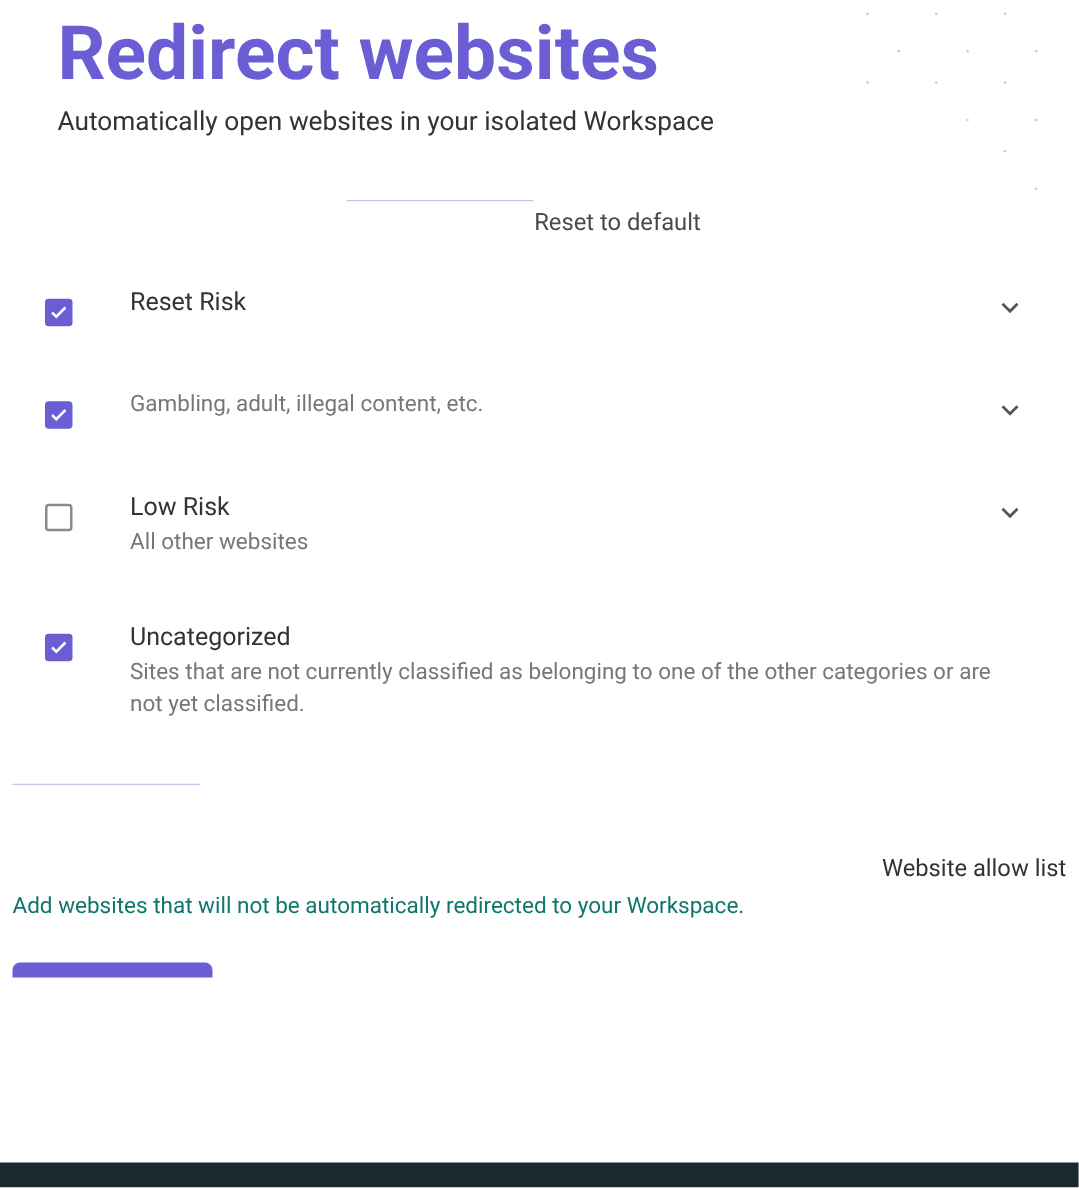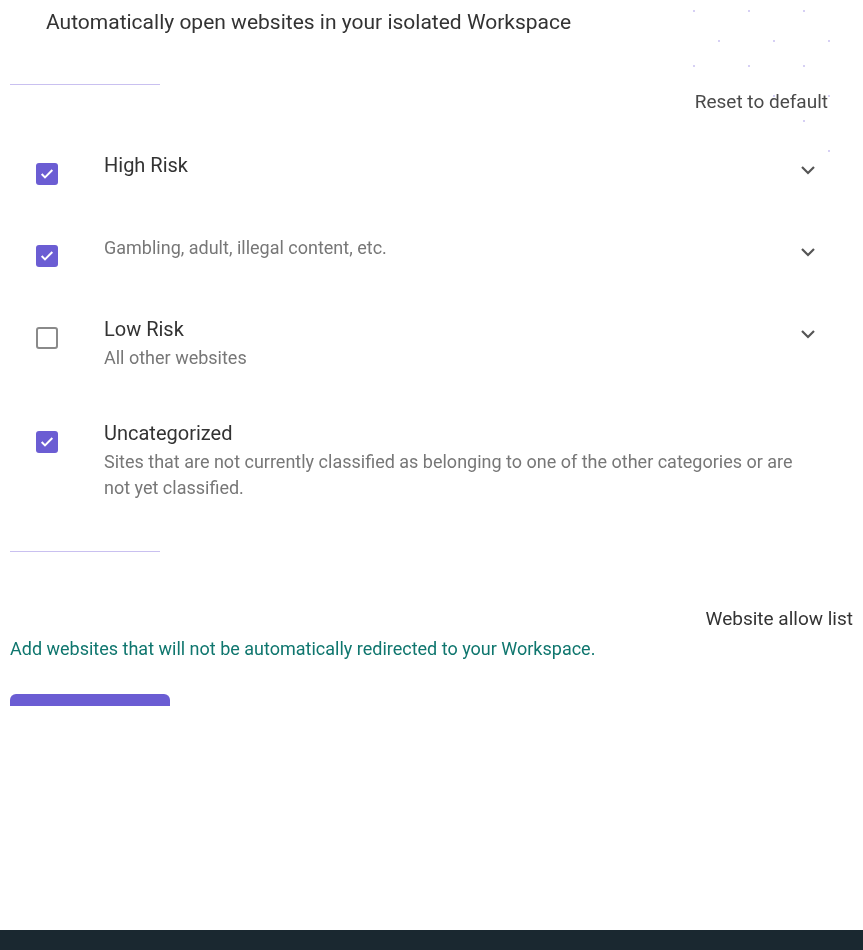--- a/index.html
+++ b/index.html
@@ -27,21 +27,21 @@
       font-weight: 400;
     }
     .top-sep {
       width: 150px;
       height: 1px;
       background: #c9c0f0;
       margin-bottom: 0;
     }
     .actions-row {
       display: flex;
-      justify-content: space-between;
+      justify-content: center;
       align-items: flex-start;
       margin-bottom: 40px;
     }
     .reset-link {
       font-size: 19px;
       color: #4a4a4a;
       cursor: pointer;
       margin-right: 25px;
       margin-top: 6px;
     }
@@ -186,36 +186,37 @@
   <div class="dot" style="top:65px;left:20px"></div>
   <div class="dot" style="top:65px;left:75px"></div>
   <div class="dot" style="top:65px;left:130px"></div>
   <div class="dot" style="top:95px;left:100px"></div>
   <div class="dot" style="top:95px;left:155px"></div>
   <div class="dot" style="top:120px;left:130px"></div>
   <div class="dot" style="top:150px;left:155px"></div>
 </div>
 
 <div class="container">
+  <h1 class="page-title">Redirect websites</h1>
   <p class="page-subtitle">Automatically open websites in your isolated Workspace</p>
 
   <div class="actions-row">
     <div class="top-sep"></div>
     <div class="reset-link">Reset to default</div>
   </div>
 
   <div class="categories" id="categories">
       <div class="category-row">
         <div class="checkbox checked">
           <svg viewBox="0 0 24 24">
             <polyline points="4 12 9 17 20 6"></polyline>
           </svg>
         </div>
         <div class="cat-text">
-          <div class="cat-title">High Risk</div>
+          <div class="cat-title">Reset Risk</div>
         </div>
         <div class="chevron">
           <svg viewBox="0 0 16 10">
             <polyline points="2 2 8 8 14 2"></polyline>
           </svg>
         </div>
       </div>
       <div class="category-row">
         <div class="checkbox checked">
           <svg viewBox="0 0 24 24">

